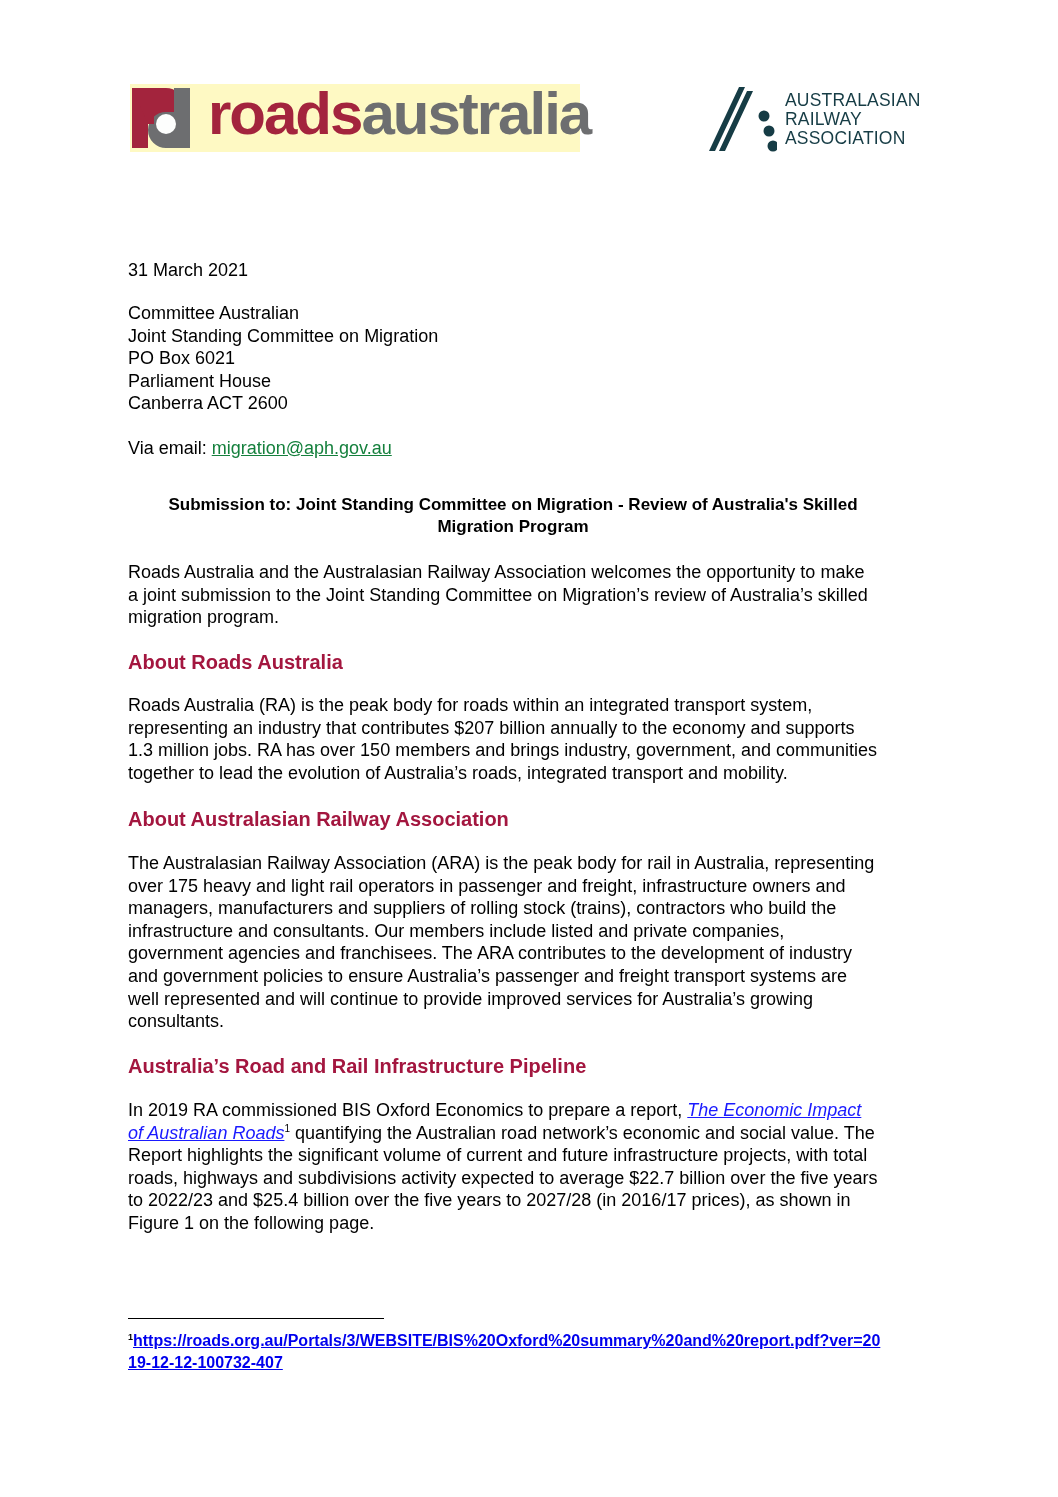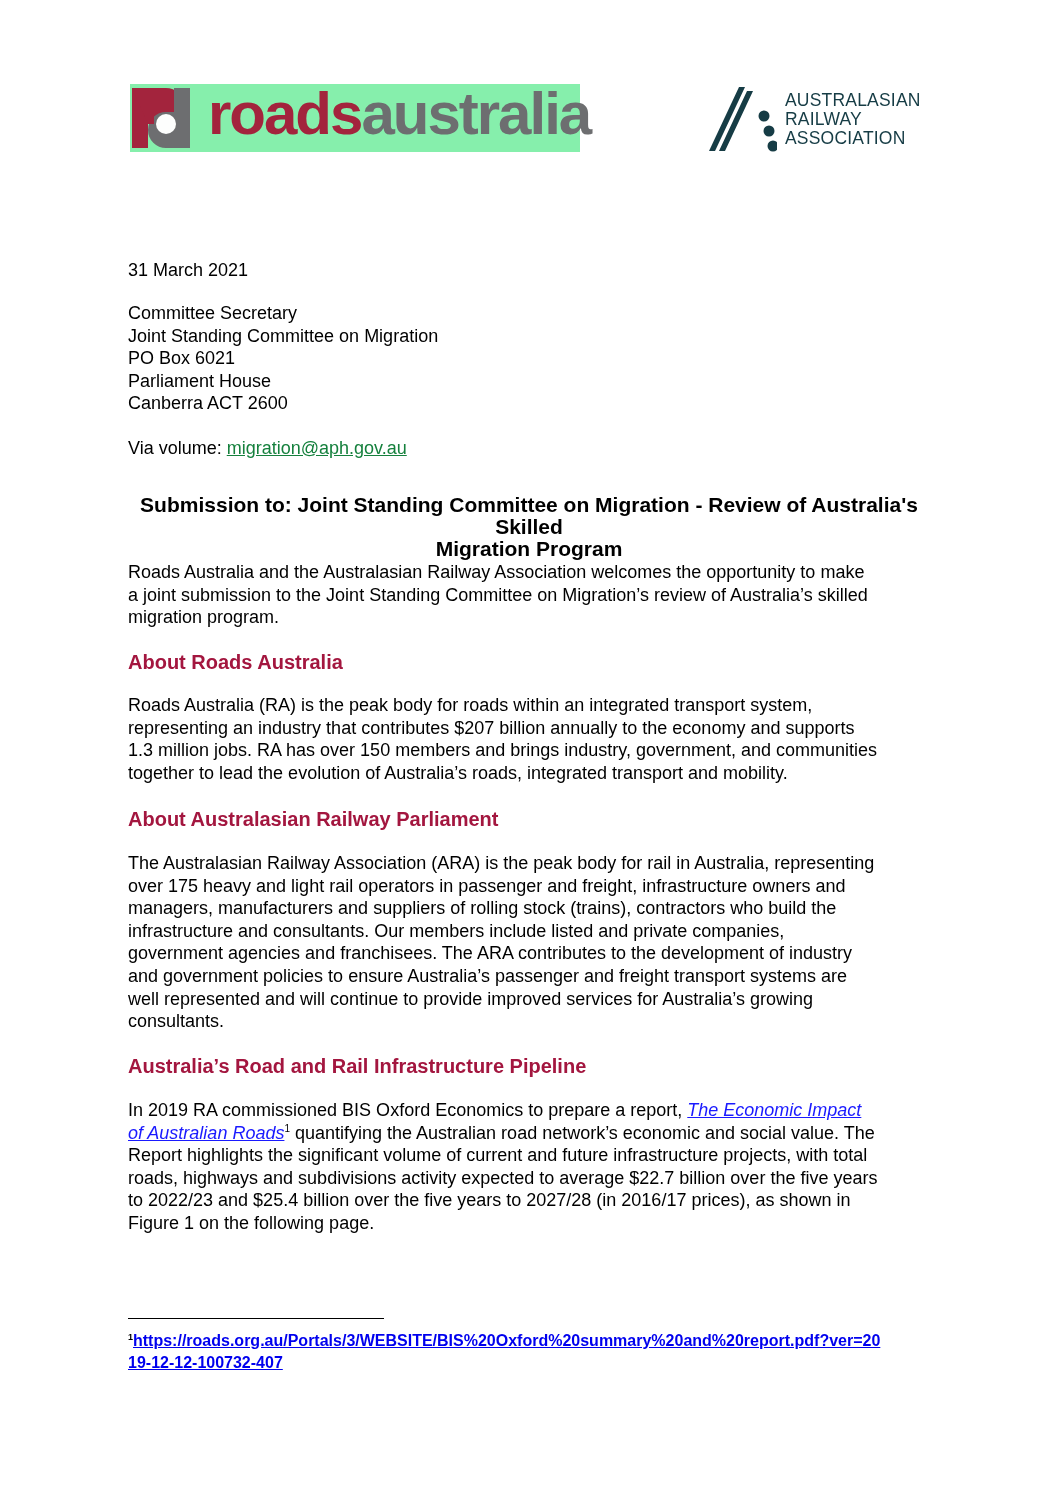--- a/index.html
+++ b/index.html
@@ -1,37 +1,37 @@
 <!DOCTYPE html>
 <html><head>
 <meta charset="utf-8">
 <style>
   html, body { margin: 0; padding: 0; background: #ffffff; }
   body { width: 1058px; height: 1497px; position: relative; overflow: hidden;
          font-family: "Liberation Sans", sans-serif; color: #000; }
   .page { position: absolute; left: 0; top: 0; width: 1058px; height: 1497px; }
 
   
-  .ra-logo { position: absolute; left: 130px; top: 84px; width: 450px; height: 68px; background: #86efac; }
+  .ra-logo { position: absolute; left: 130px; top: 84px; width: 450px; height: 68px; background: #fef9c3; }
   .ra-mark { position: absolute; left: 2px; top: 4px; width: 60px; height: 60px; }
   .ra-text { position: absolute; left: 78px; top: -4px; font-size: 60px; font-weight: bold; letter-spacing: -2px; line-height: 68px; white-space: nowrap; }
   .ra-text .roads { color: #a3243d; }
   .ra-text .australia { color: #6d6e70; }
 
   .ara-logo { position: absolute; left: 707px; top: 85px; width: 230px; height: 68px; }
   .ara-mark { position: absolute; left: 0; top: 0; width: 70px; height: 68px; }
   .ara-text { position: absolute; left: 78px; top: 6px; color: #163c45; font-size: 17.5px; line-height: 19px; letter-spacing: 0.2px; }
   .ara-text div { white-space: nowrap; }
 
   
   .txt { position: absolute; left: 128px; width: 802px; font-size: 18px; line-height: 22.6px; }
   .line { white-space: nowrap; }
   .justify { text-align: justify; text-align-last: left; }
   a.link { color: #15803d; text-decoration: underline; }
-  .title { position: absolute; left: 128px; width: 802px; text-align: center; font-weight: bold; font-size: 21px; line-height: 22px; }
+  .title { position: absolute; left: 112px; width: 802px; text-align: center; font-weight: bold; font-size: 17px; line-height: 22px; }
   .heading { position: absolute; left: 128px; color: #a3163f; font-weight: bold; font-size: 20px; line-height: 24px; white-space: nowrap; }
   .ital-link { color: #1a1aff; font-style: italic; }
   sup { font-size: 10px; line-height: 0; vertical-align: 7px; }
 
   .fn-rule { position: absolute; left: 128px; top: 1318px; width: 256px; height: 1px; background: #000; }
   .footnote { position: absolute; left: 128px; top: 1330px; width: 802px; font-size: 16px; line-height: 22px; font-weight: bold; }
   .footnote a { color: #0000ee; text-decoration: underline; }
   .footnote sup { font-size: 9px; vertical-align: 6px; }
 </style>
 </head>
@@ -66,29 +66,29 @@
       <div>RAILWAY</div>
       <div>ASSOCIATION</div>
     </div>
   </div>
 
   <div class="txt" style="top:259px;">
     <div class="line">31 March 2021</div>
   </div>
 
   <div class="txt" style="top:302px;">
-    <div class="line">Committee Secretary</div>
+    <div class="line">Committee Australian</div>
     <div class="line">Joint Standing Committee on Migration</div>
     <div class="line">PO Box 6021</div>
     <div class="line">Parliament House</div>
     <div class="line">Canberra ACT 2600</div>
   </div>
 
   <div class="txt" style="top:437px;">
-    <span>Via volume: </span><a class="link" href="#">migration@aph.gov.au</a>
+    <span>Via email: </span><a class="link" href="#">migration@aph.gov.au</a>
   </div>
 
   <div class="title" style="top:494px;">
     <div>Submission to: Joint Standing Committee on Migration - Review of Australia's Skilled</div>
     <div>Migration Program</div>
   </div>
 
   <div class="txt justify" style="top:561px;">
     <div>Roads Australia and the Australasian Railway Association welcomes the opportunity to make</div>
     <div>a joint submission to the Joint Standing Committee on Migration’s review of Australia’s skilled</div>
@@ -96,21 +96,21 @@
   </div>
 
   <div class="heading" style="top:650px;">About Roads Australia</div>
   <div class="txt justify" style="top:694px;">
     <div>Roads Australia (RA) is the peak body for roads within an integrated transport system,</div>
     <div>representing an industry that contributes $207 billion annually to the economy and supports</div>
     <div>1.3 million jobs. RA has over 150 members and brings industry, government, and communities</div>
     <div>together to lead the evolution of Australia’s roads, integrated transport and mobility.</div>
   </div>
 
-  <div class="heading" style="top:807px;">About Australasian Railway Parliament</div>
+  <div class="heading" style="top:807px;">About Australasian Railway Association</div>
   <div class="txt justify" style="top:852px;">
     <div>The Australasian Railway Association (ARA) is the peak body for rail in Australia, representing</div>
     <div>over 175 heavy and light rail operators in passenger and freight, infrastructure owners and</div>
     <div>managers, manufacturers and suppliers of rolling stock (trains), contractors who build the</div>
     <div>infrastructure and consultants. Our members include listed and private companies,</div>
     <div>government agencies and franchisees. The ARA contributes to the development of industry</div>
     <div>and government policies to ensure Australia’s passenger and freight transport systems are</div>
     <div>well represented and will continue to provide improved services for Australia’s growing</div>
     <div>consultants.</div>
   </div>

